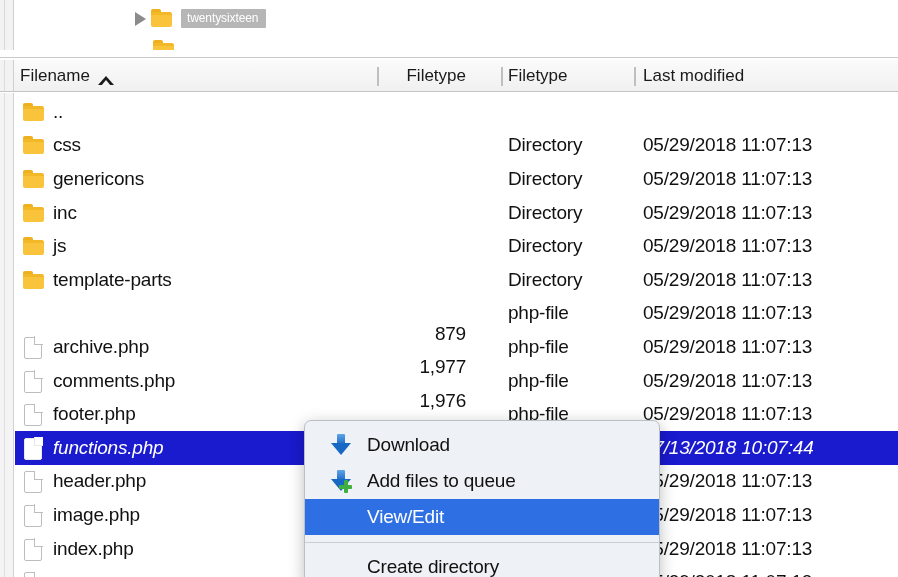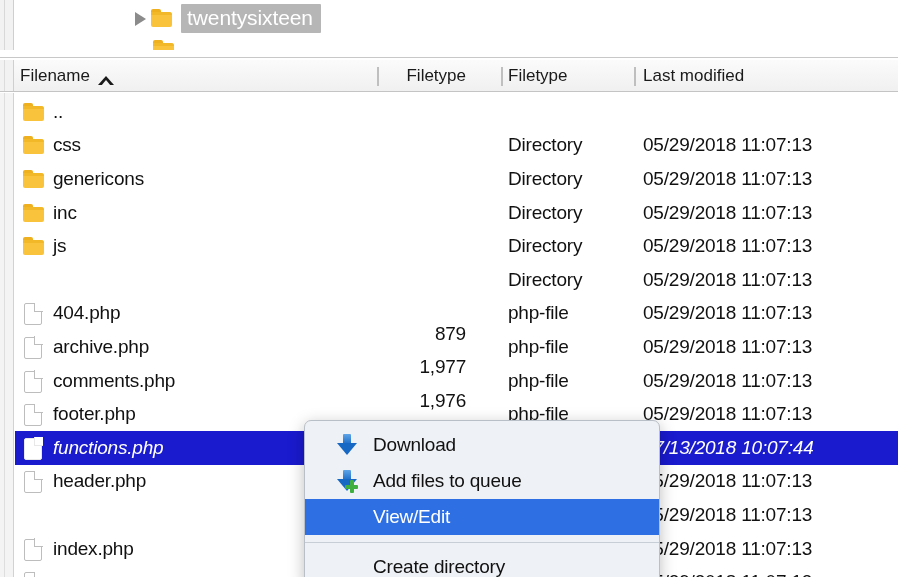--- a/index.html
+++ b/index.html
@@ -89,21 +89,21 @@
   }
   .folder-ico .lip {
     position: absolute;
     left: 1px; top: 3px;
     width: 21px; height: 3px;
     background: #f3b828;
     border-radius: 1px 3px 0 0;
   }
 
   .tree-label {
-    font-size: 21px;
+    font-size: 12px;
     color: #1a1a1a;
     letter-spacing: -0.1px;
   }
   .tree-label.selected {
     background: #b6b6b6;
     color: #ffffff;
     padding: 2px 8px 3px 6px;
     border-radius: 1px;
   }
 
@@ -299,21 +299,21 @@
     border-radius: 7px;
     box-shadow: 0 4px 16px rgba(0,0,0,.26);
     padding: 6px 0 0 0;
     z-index: 20;
     overflow: hidden;
   }
   .ctx-item {
     height: 36px;
     display: flex;
     align-items: center;
-    padding-left: 24px;
+    padding-left: 18px;
     font-size: 19px;
     color: #111111;
     white-space: nowrap;
     letter-spacing: -0.2px;
   }
   .ctx-item.highlight {
     background: #2f6fe4;
     color: #ffffff;
     align-items: center;
   }
@@ -492,31 +492,35 @@
               <span class="lip"></span>
             </span>
           </span>
           <span class="name-text">js</span>
         </div>
         <div class="cell-size"></div>
         <div class="cell-type">Directory</div>
         <div class="cell-date">05/29/2018 11:07:13</div>
       </div>
       <div class="row" style="top: 170px;">
+        <div class="cell-name">
+          <span class="icon-slot">
+            <span class="folder-ico">
+              <span class="tab"></span>
+              <span class="body"></span>
+              <span class="lip"></span>
+            </span>
+          </span>
+          <span class="name-text">template-parts</span>
+        </div>
         <div class="cell-size"></div>
         <div class="cell-type">Directory</div>
         <div class="cell-date">05/29/2018 11:07:13</div>
       </div>
       <div class="row" style="top: 203.6px;">
-        <div class="cell-name">
-          <span class="icon-slot">
-            <span class="page-ico"></span>
-          </span>
-          <span class="name-text">404.php</span>
-        </div>
         <div class="cell-size">879</div>
         <div class="cell-type">php-file</div>
         <div class="cell-date">05/29/2018 11:07:13</div>
       </div>
       <div class="row" style="top: 237.2px;">
         <div class="cell-name">
           <span class="icon-slot">
             <span class="page-ico"></span>
           </span>
           <span class="name-text">archive.php</span>
@@ -563,20 +567,26 @@
           <span class="icon-slot">
             <span class="page-ico"></span>
           </span>
           <span class="name-text">header.php</span>
         </div>
         <div class="cell-size"></div>
         <div class="cell-type"></div>
         <div class="cell-date">05/29/2018 11:07:13</div>
       </div>
       <div class="row" style="top: 405.2px;">
+        <div class="cell-name">
+          <span class="icon-slot">
+            <span class="page-ico"></span>
+          </span>
+          <span class="name-text">image.php</span>
+        </div>
         <div class="cell-size"></div>
         <div class="cell-type"></div>
         <div class="cell-date">05/29/2018 11:07:13</div>
       </div>
       <div class="row" style="top: 438.8px;">
         <div class="cell-name">
           <span class="icon-slot">
             <span class="page-ico"></span>
           </span>
           <span class="name-text">index.php</span>

